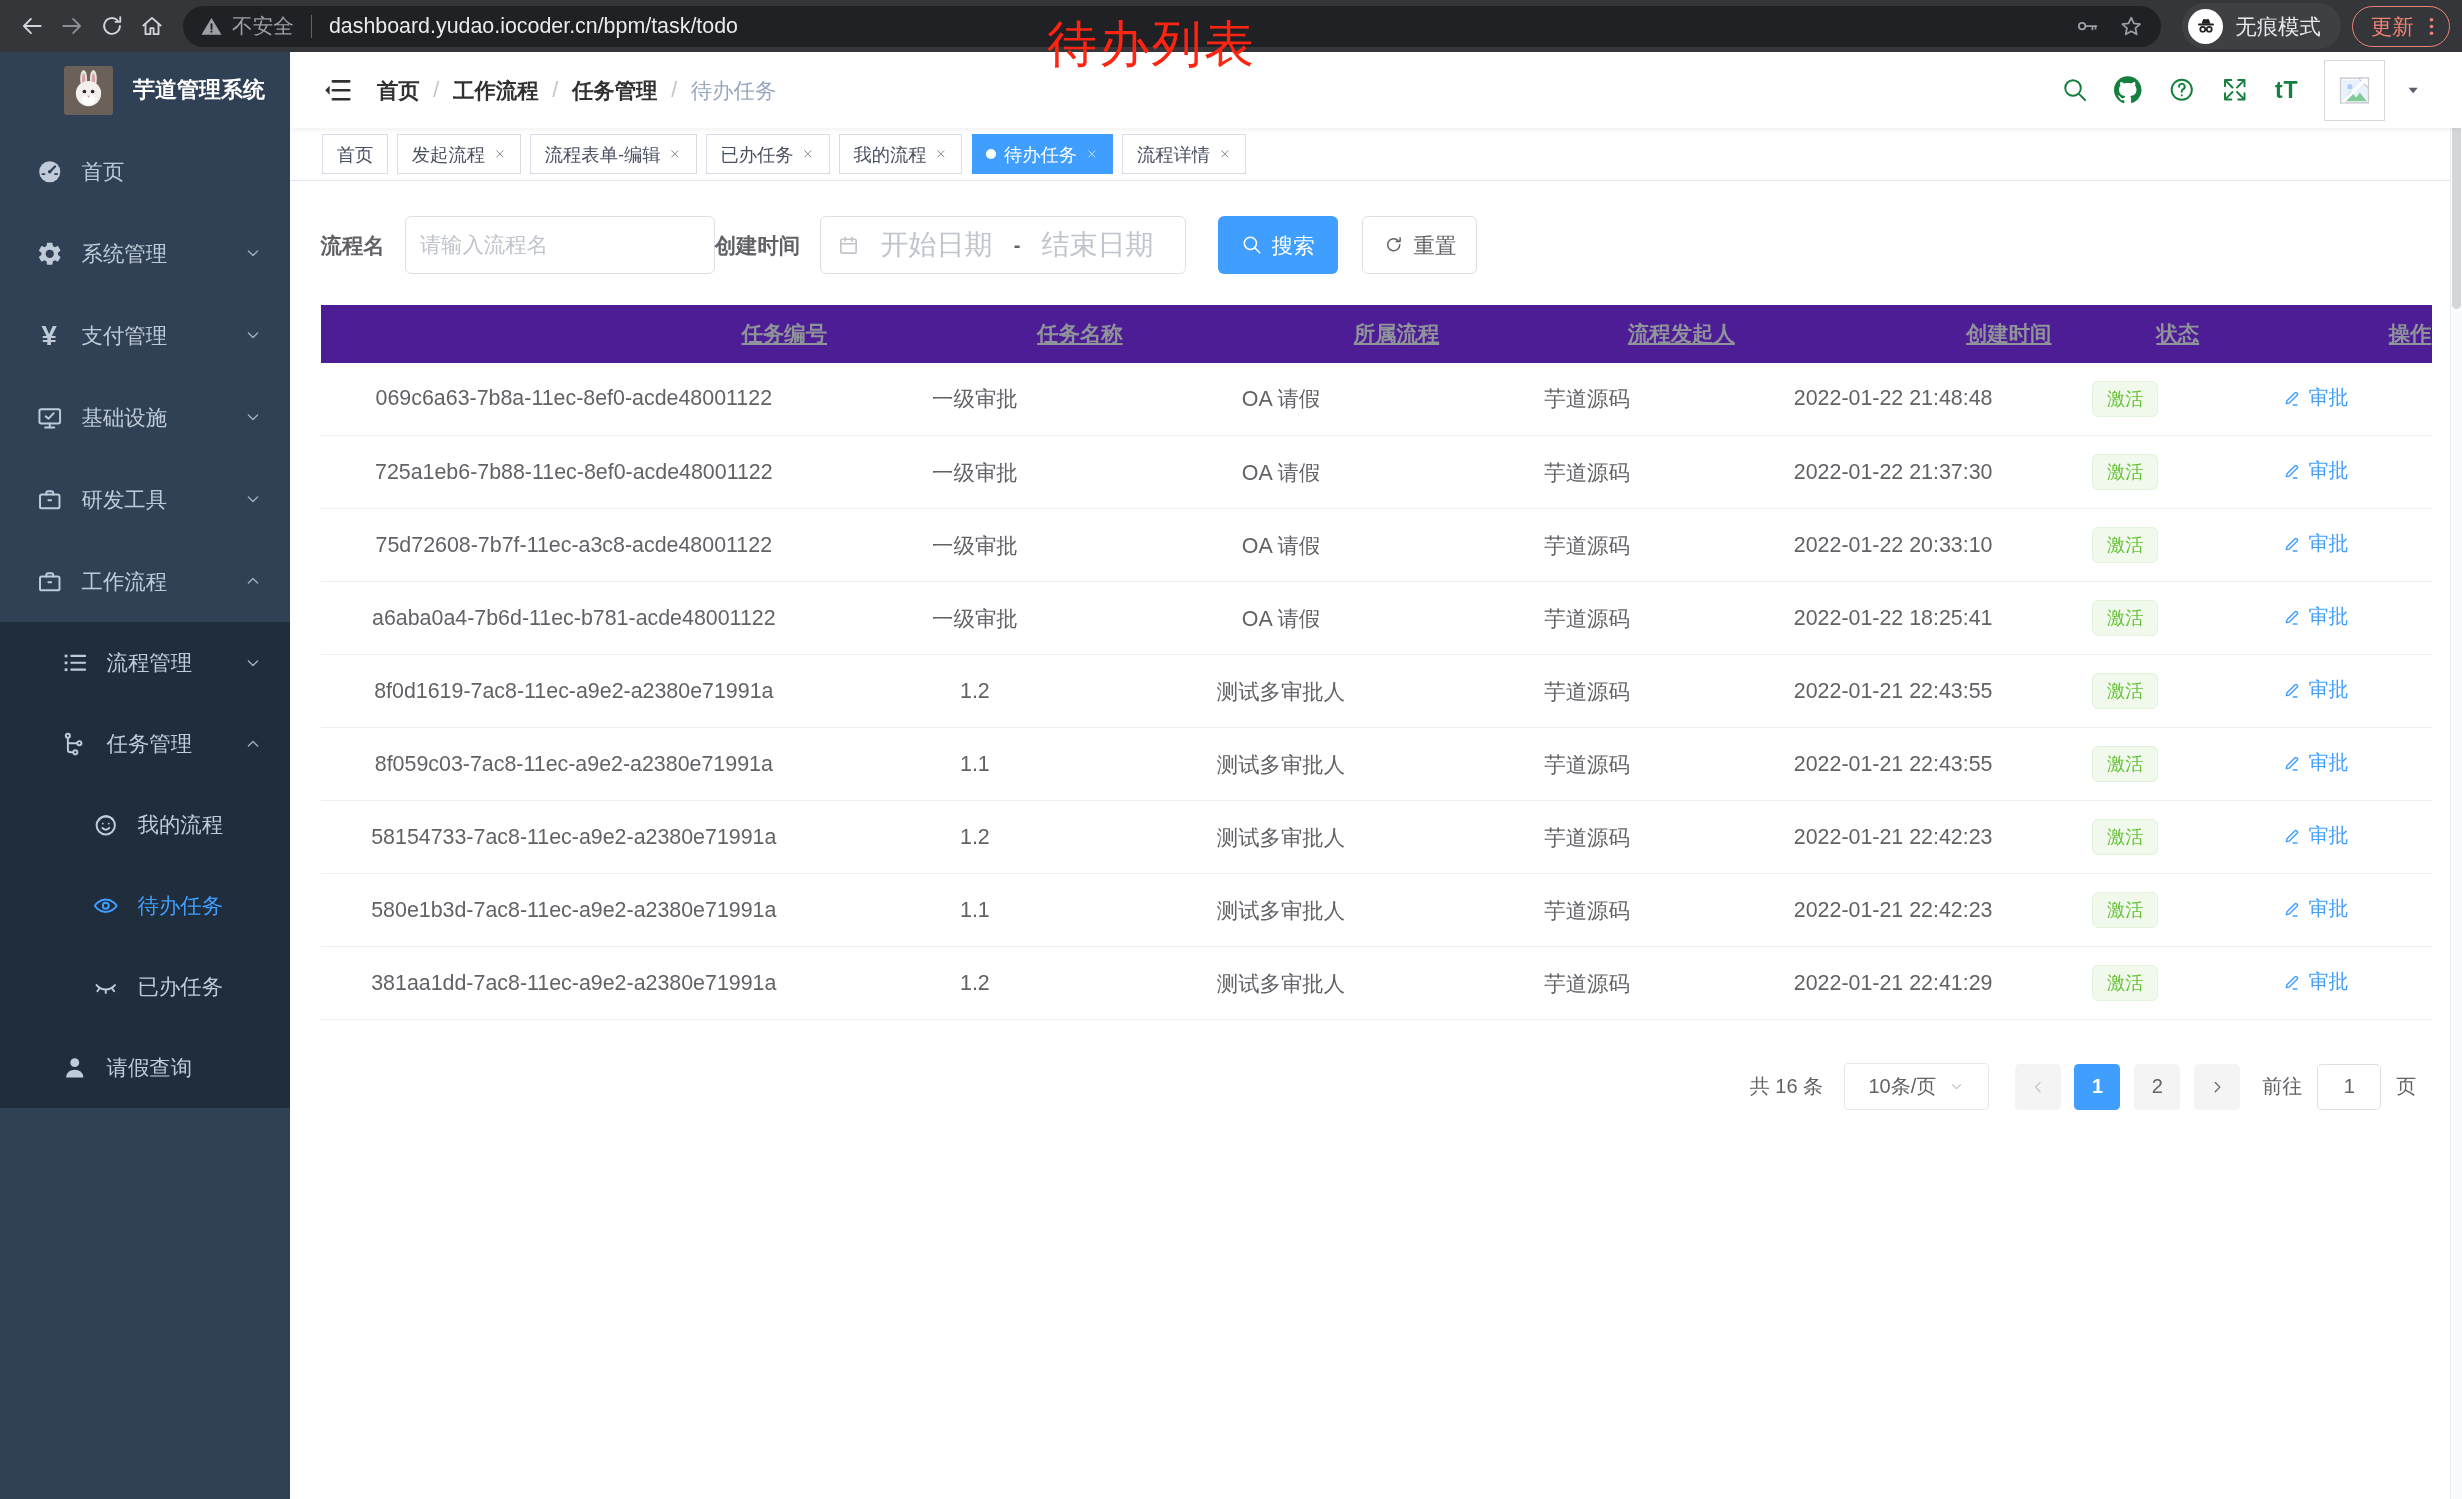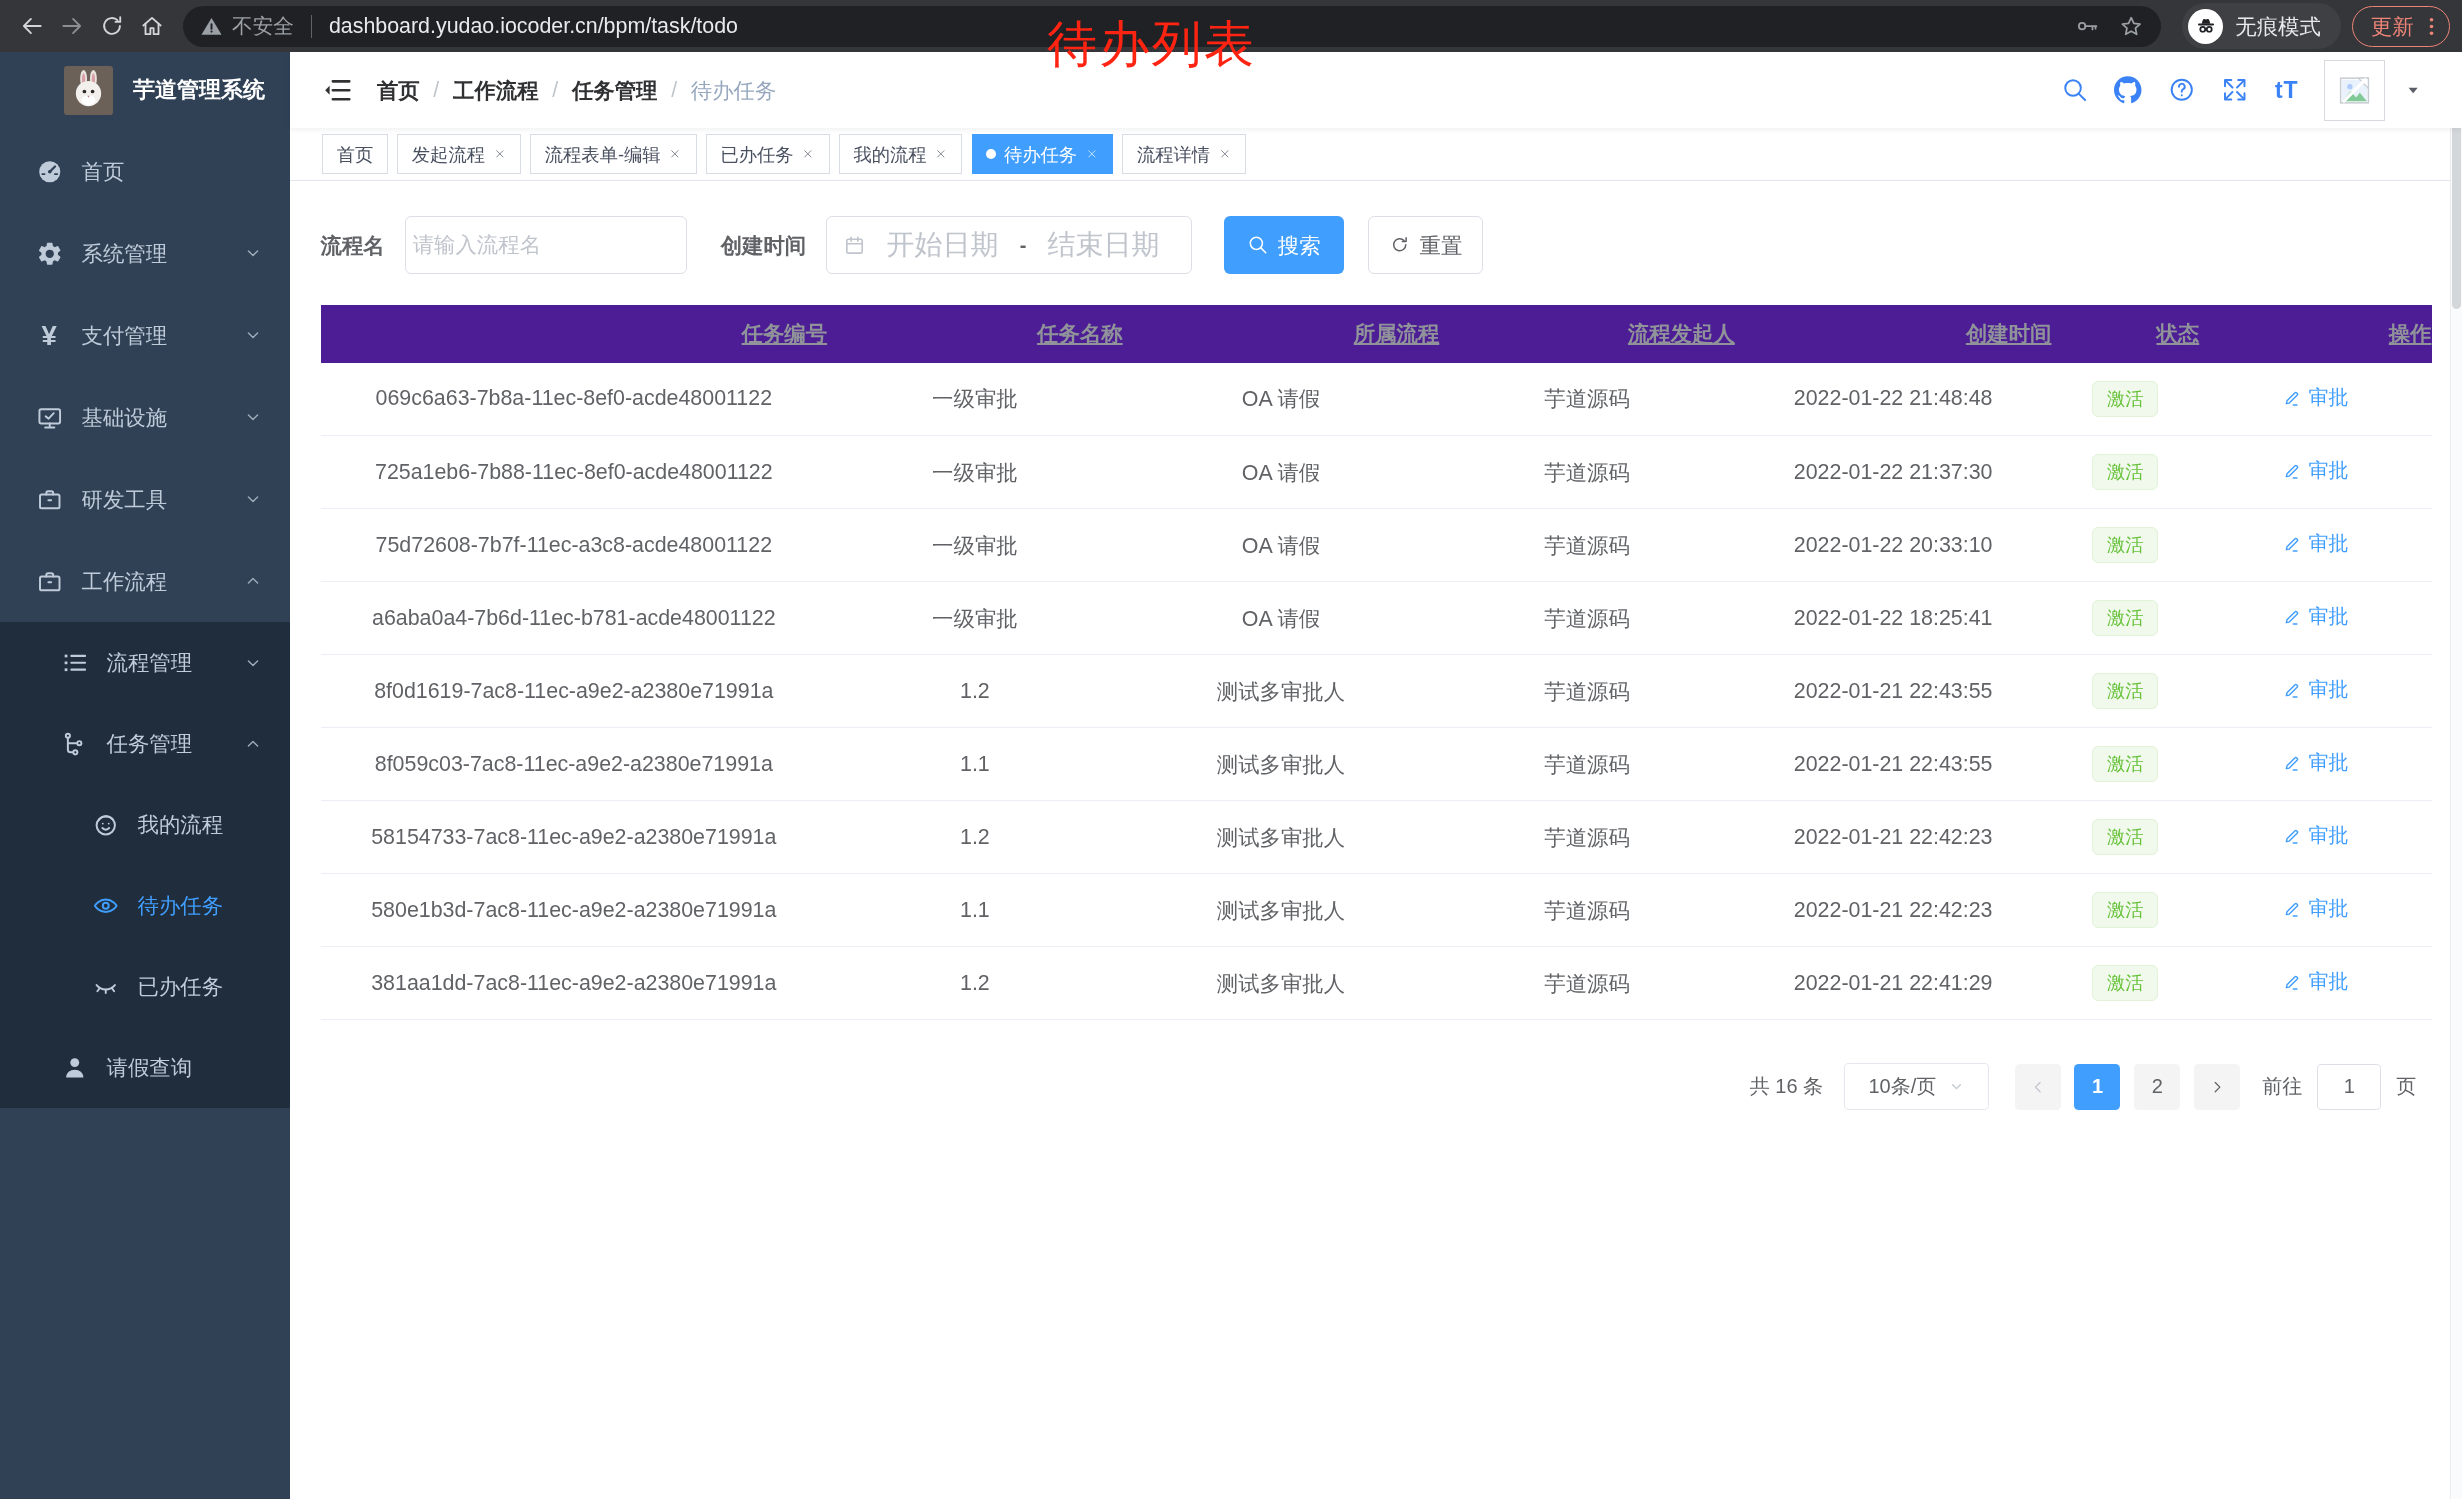--- a/index.html
+++ b/index.html
@@ -50,42 +50,42 @@
 
   
   .navbar { height:76px; display:flex; align-items:center; padding:0 40px 0 32px; background:#fff; box-shadow:0 1.5px 6.1px rgba(0,21,41,.08); position:relative; z-index:5; }
   .hamburger { color:#303133; display:flex; margin-right:24.4px; cursor:pointer; }
   .hamburger svg { width:30.5px; height:30.5px; }
   .breadcrumb { display:flex; align-items:center; font-size:21.4px; }
   .crumb-wrap { display:flex; align-items:center; }
   .crumb { color:#303133; font-weight:600; cursor:pointer; }
   .crumb.last { color:#97a8be; font-weight:400; cursor:default; }
   .crumb-sep { color:#c0c4cc; margin:0 13.7px; font-weight:400; }
-  .nav-right { margin-left:auto; display:flex; align-items:center; gap:26px; color:#3b82f6; }
+  .nav-right { margin-left:auto; display:flex; align-items:center; gap:26px; color:#15803d; }
   .nav-act { display:flex; align-items:center; justify-content:center; cursor:pointer; }
   .nav-act svg { width:27.5px; height:27.5px; }
   .tt-glyph { font-size:23px; font-weight:bold; letter-spacing:0.8px; }
   .avatar-box { width:61px; height:61px; border:1.5px solid #d6d9dd; background:#fff; display:flex; align-items:center; justify-content:center; cursor:pointer; }
   .avatar-box svg { width:37px; height:37px; }
   .avatar-caret { display:flex; color:#5a5e66; margin-left:-7.6px; cursor:pointer; }
   .avatar-caret svg { width:18.3px; height:18.3px; }
 
   
   .tags { height:53px; border-bottom:1.5px solid #e2e6ec; display:flex; align-items:center; padding:0 32px; gap:9.2px; background:#fff; }
   .tag { height:40px; border:1.5px solid #d8dce5; background:#fff; color:#495060; font-size:18.3px; display:inline-flex; align-items:center; padding:0 13.7px; gap:7.6px; cursor:pointer; white-space:nowrap; }
   .tag.active { background:#409eff; border-color:#409eff; color:#fff; }
   .tag-dot { width:10px; height:10px; border-radius:50%; background:#fff; display:inline-block; }
   .tag-close { display:flex; opacity:.7; }
   .tag-close svg { width:13.7px; height:13.7px; }
 
   
   .content { padding:23px 30.5px; flex:1; position:relative; }
   .filters { display:flex; align-items:center; margin:12.2px 0 30.5px 0; }
   .f-label { font-size:21.4px; font-weight:bold; color:#606266; margin-right:20px; white-space:nowrap; }
-  .f-input { width:282px; height:58px; border:1.5px solid #dcdfe6; border-radius:6.1px; font-size:21.4px; color:#606266; padding:0 7px; outline:none; margin-right:34px; }
+  .f-input { width:310px; height:58px; border:1.5px solid #dcdfe6; border-radius:6.1px; font-size:21.4px; color:#606266; padding:0 14px; outline:none; }
   .f-input::placeholder { color:#c0c4cc; }
   .f-date { width:366px; height:58px; border:1.5px solid #dcdfe6; border-radius:6.1px; display:flex; align-items:center; padding:0 15.3px; gap:4.6px; margin-right:32px; background:#fff; }
   .f-date .cal { color:#c0c4cc; display:flex; } .f-date .cal svg { width:23px; height:23px; }
   .f-date .ph { flex:1; text-align:center; color:#c0c4cc; font-size:28px; white-space:nowrap; }
   .f-date .dash { color:#606266; font-weight:bold; font-size:20px; }
   .btn { height:58px; border-radius:6.1px; display:inline-flex; align-items:center; gap:9.2px; font-size:21.4px; cursor:pointer; border:none; }
   .btn svg { width:21.4px; height:21.4px; }
   .btn-search { background:#409eff; color:#fff; padding:0 23px; margin-right:24.4px; }
   .btn-reset { background:#fff; color:#606266; border:1.5px solid #dcdfe6; padding:0 20px; }
 

